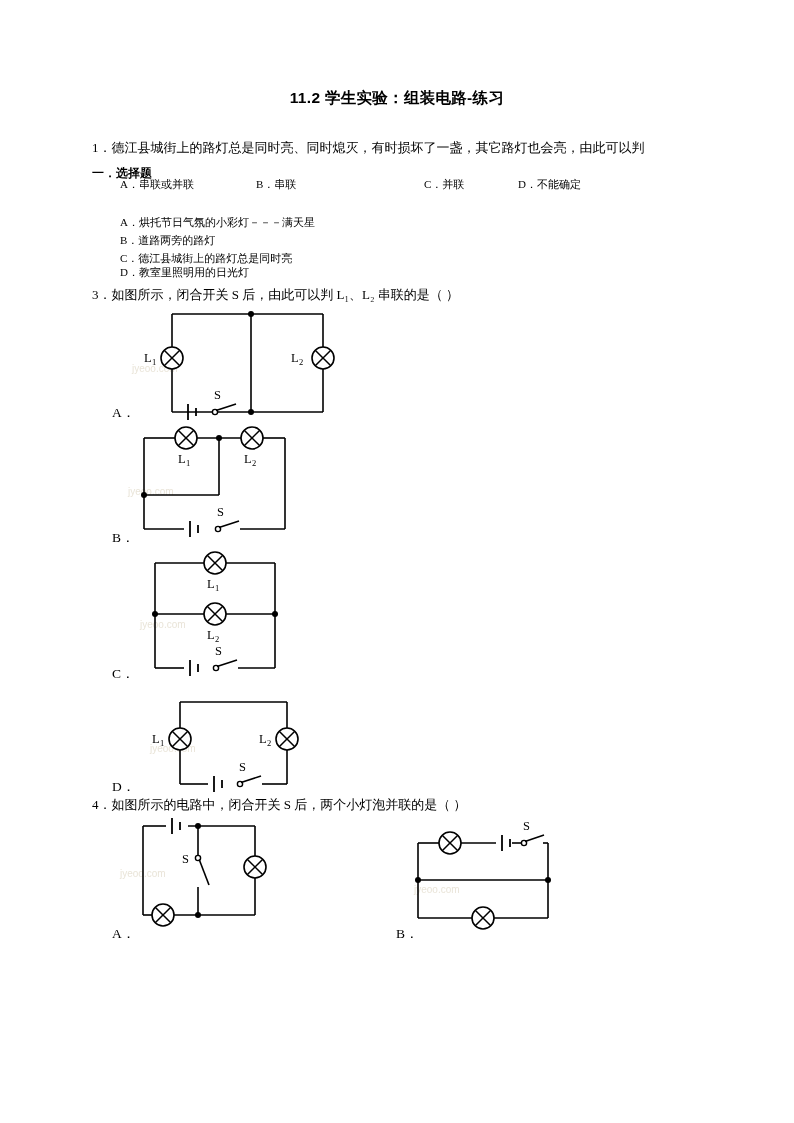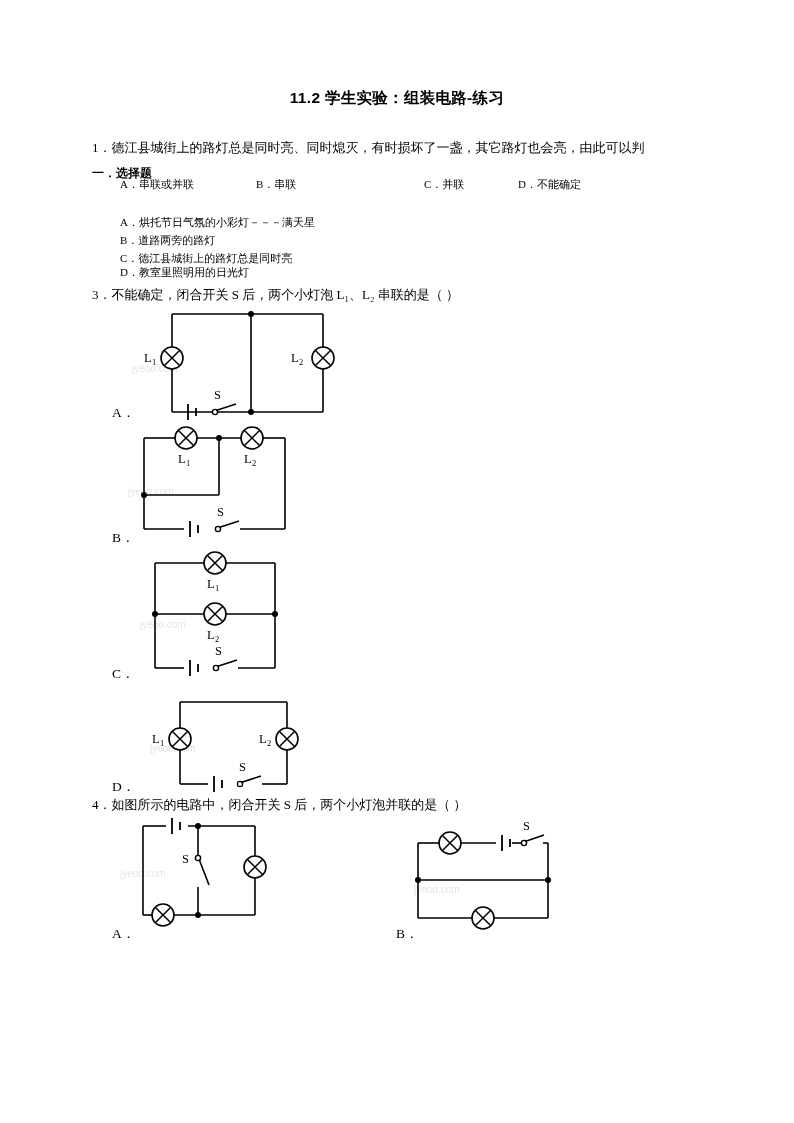--- a/index.html
+++ b/index.html
@@ -66,21 +66,21 @@
   <div class="opt-line" style="left:256px; top:176px;">B．串联</div>
   <div class="opt-line" style="left:390px; top:176px;margin-left:34px;">C．并联</div>
   <div class="opt-line" style="left:518px; top:176px;">D．不能确定</div>
 
   <div class="opt-line" style="left:120px; top:214px;">A．烘托节日气氛的小彩灯－－－满天星</div>
   <div class="opt-line" style="left:120px; top:232px;">B．道路两旁的路灯</div>
   <div class="opt-line" style="left:120px; top:250px;">C．德江县城街上的路灯总是同时亮</div>
   <div class="opt-line" style="left:120px; top:264px;text-align:right;">D．教室里照明用的日光灯</div>
 
   <div class="q" style="left:92px; top:287px; width:620px;">
-    <span>3．</span><span>不能确定，闭合开关 S 后，两个小灯泡 L₁、L₂ 串联的是（      ）</span>
+    <span>3．</span><span>如图所示，闭合开关 S 后，由此可以判 L₁、L₂ 串联的是（      ）</span>
   </div>
 
   <svg style="left:110px; top:300px;" width="230" height="120" viewBox="0 0 230 120">
     <text class="watermark" x="22" y="72">jyeoo.com</text>
 
     <line class="wire" x1="62" y1="14" x2="213" y2="14"></line>
     <line class="wire" x1="213" y1="14" x2="213" y2="112"></line>
     <line class="wire" x1="62" y1="112" x2="213" y2="112"></line>
     <line class="wire" x1="62" y1="14" x2="62" y2="47"></line>
     <line class="wire" x1="62" y1="69" x2="62" y2="112"></line>

